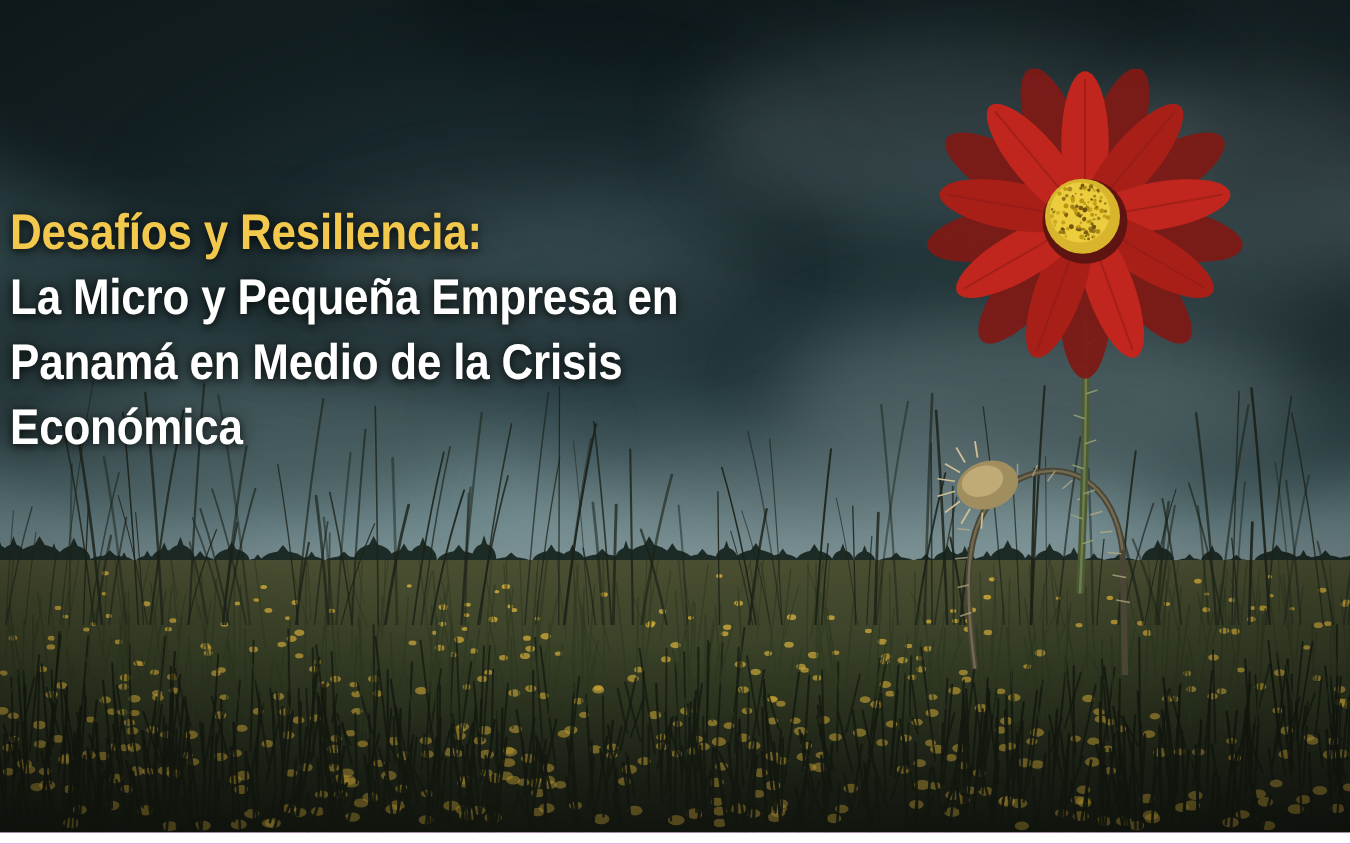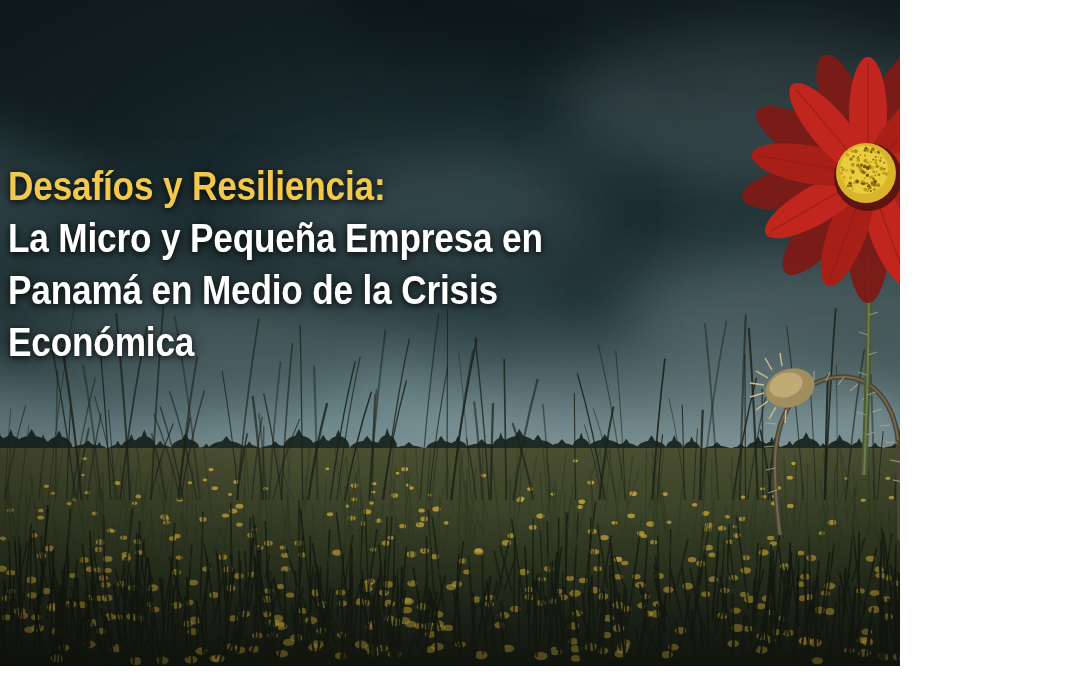--- a/index.html
+++ b/index.html
@@ -6,21 +6,21 @@
     margin: 0;
     padding: 0;
     background: #ffffff;
   }
   body {
     font-family: "Liberation Sans", sans-serif;
   }
 
   .banner {
     position: relative;
-    width: 900px;
+    width: 1080px;
     height: 675px;
     overflow: hidden;
     background: #a21caf;
   }
 
   
   .sky {
     position: absolute;
     left: 0; top: 0;
     width: 1080px;

